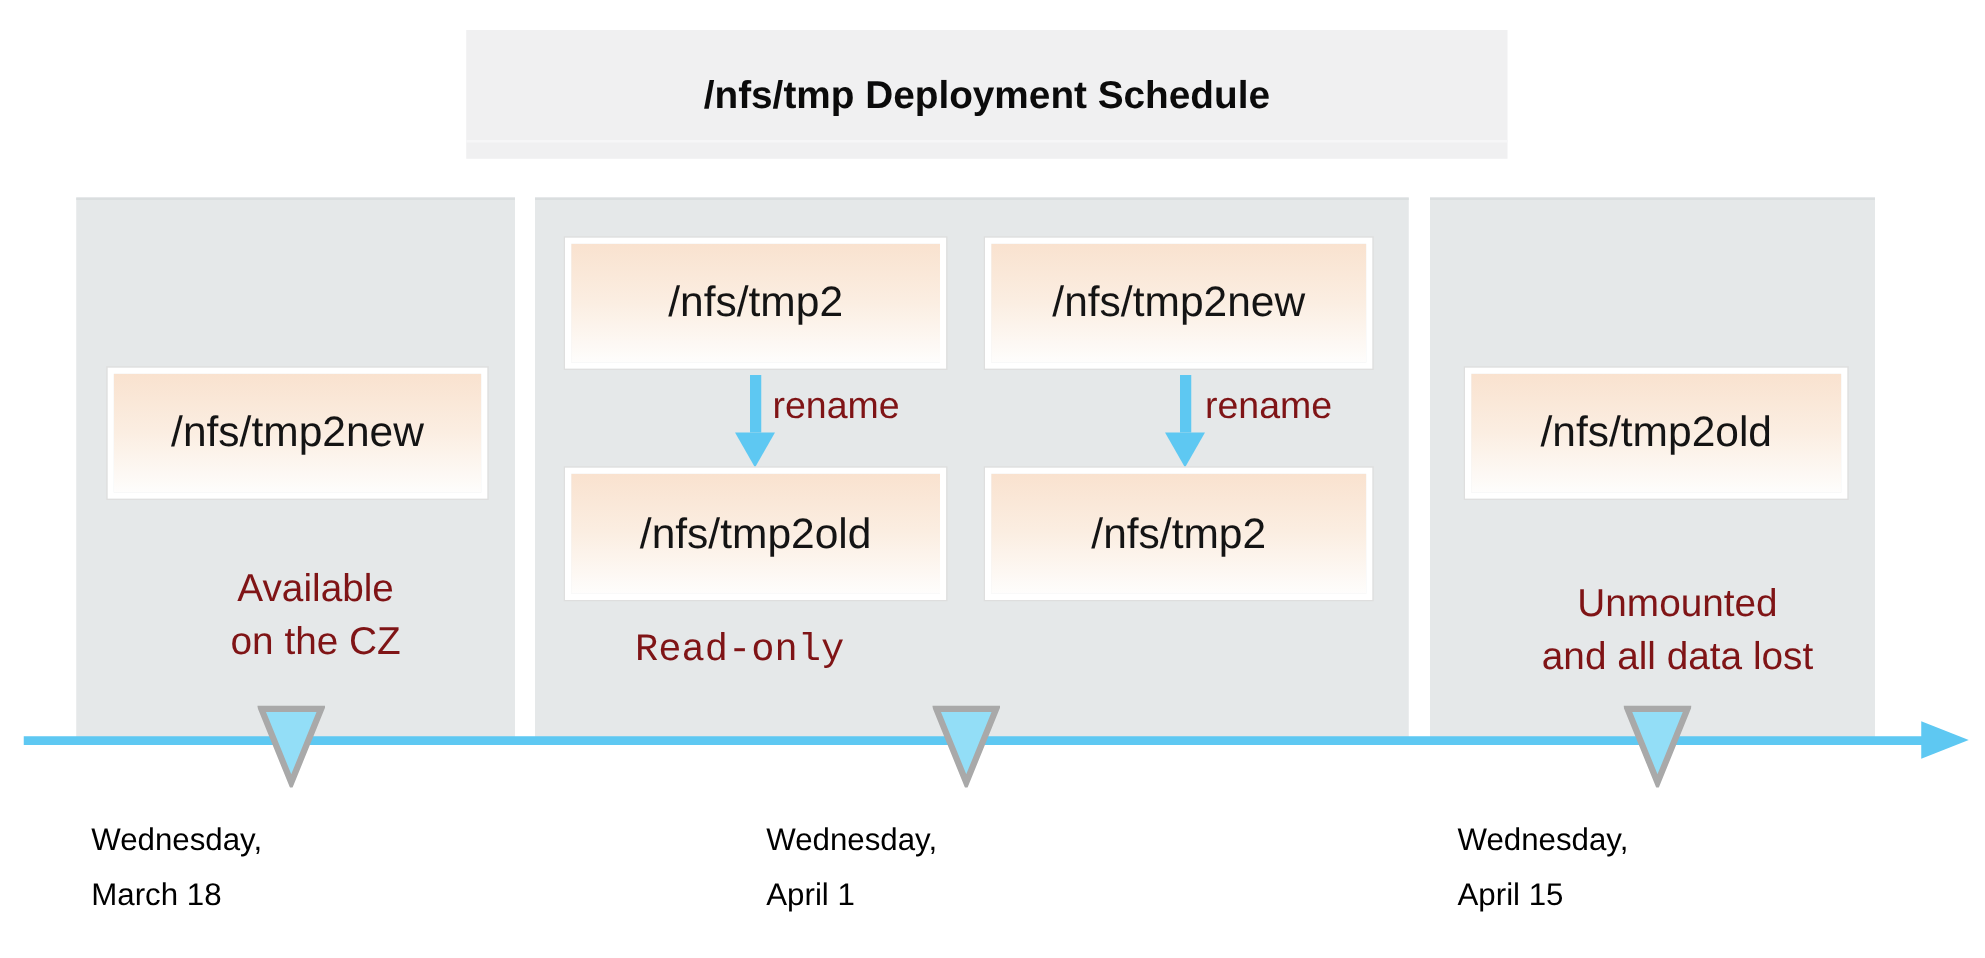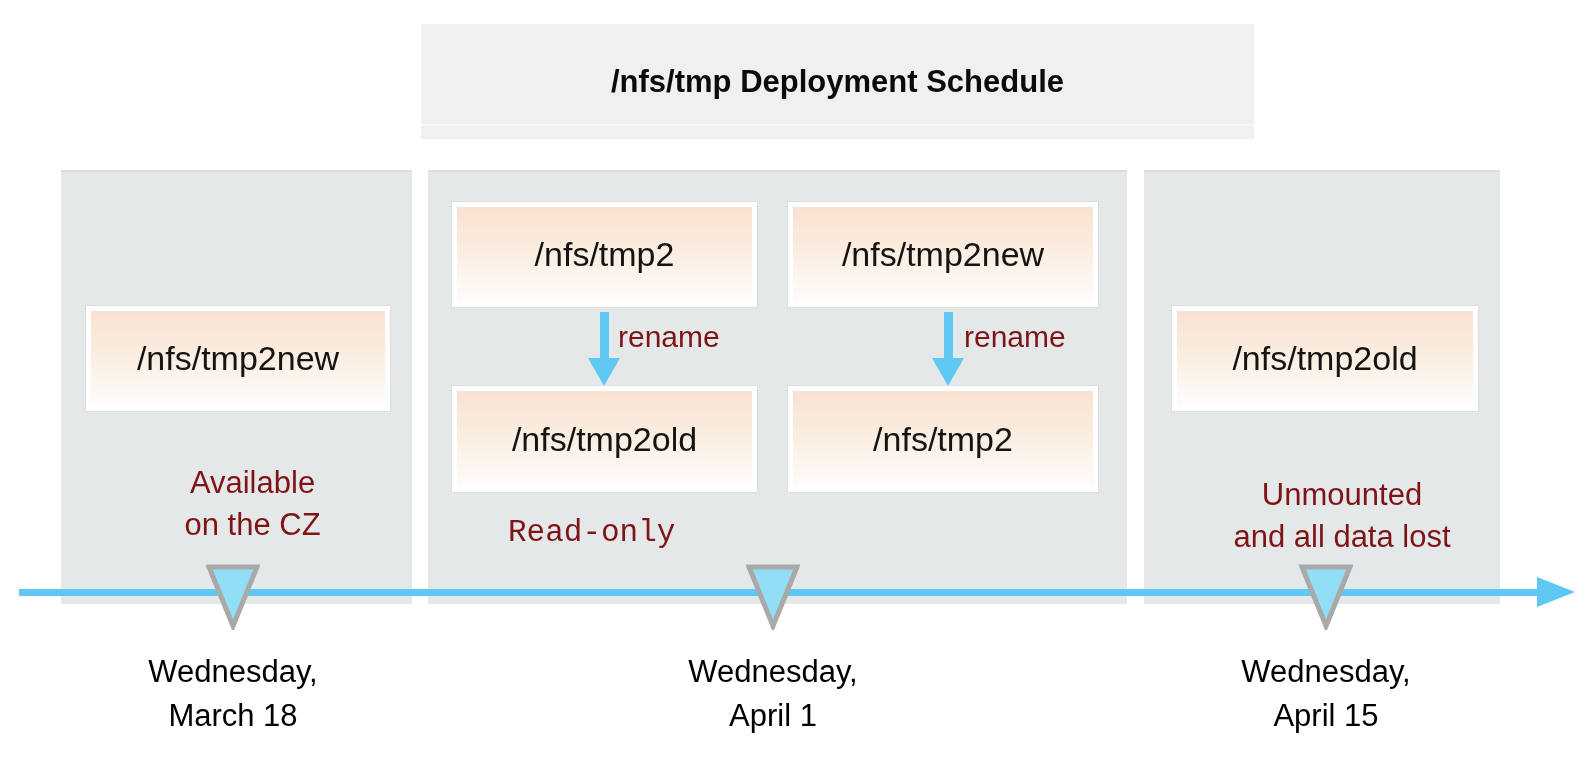--- a/index.html
+++ b/index.html
@@ -1,28 +1,28 @@
 <!DOCTYPE html>
 <html><head>
 <meta charset="utf-8">
 <style>
   html,body{margin:0;padding:0;background:#fff;}
   .page{
     position:relative;width:1588px;height:766px;background:#ffffff;
     font-family:"Liberation Sans",sans-serif;overflow:hidden;
   }
   .title-box{
-    position:absolute;left:373px;top:24px;width:833px;height:115px;
-    background:#f0f0f1;display:flex;align-items:center;justify-content:center;margin-left:48px;
+    position:absolute;left:373px;top:24px;width:833px;height:103px;
+    background:#f0f0f1;display:flex;align-items:center;justify-content:center;
   }
   .title-box .seam{position:absolute;left:0;right:0;bottom:13px;height:2px;background:#f6f6f7;}
   .title-text{font-weight:bold;font-size:31px;color:#0b0b0b;}
   .panel{
     position:absolute;top:158px;height:434px;background:#e5e8e9;
-    border-top:2px solid #dadedf;box-sizing:border-box;margin-top:12px;
+    border-top:2px solid #dadedf;box-sizing:border-box;
   }
   .panel-1{left:61px;width:351px;}
   .panel-2{left:428px;width:699px;}
   .panel-3{left:1144px;width:356px;}
   .fsbox{
     position:absolute;box-sizing:border-box;
     border:5px solid #ffffff;outline:1px solid #dedede;
     background:linear-gradient(180deg,#f9e2cf 0%,#fbeee2 50%,#fefdfc 100%);
     display:flex;align-items:center;justify-content:center;
     font-size:34px;color:#141414;
@@ -34,22 +34,22 @@
   .darrow{position:absolute;width:32px;display:flex;flex-direction:column;align-items:center;}
   .darrow .stem{width:9px;height:46px;background:#5ec8f2;}
   .darrow .head{width:0;height:0;border-left:16px solid transparent;border-right:16px solid transparent;border-top:28px solid #5ec8f2;}
   .rename-label{position:absolute;color:#7f1416;font-size:30px;white-space:nowrap;text-align:center;}
   .tl-line{position:absolute;left:19px;top:589px;width:1520px;height:7px;background:#5ec8f2;z-index:1;}
   .tl-head{position:absolute;left:1537px;top:577px;width:0;height:0;
     border-top:15px solid transparent;border-bottom:15px solid transparent;
     border-left:38px solid #5ec8f2;z-index:1;}
   .marker{position:absolute;top:564px;width:54px;height:66px;z-index:2;}
   .date{
-    position:absolute;top:650px;width:320px;text-align:center;
-    font-size:31px;line-height:44px;color:#000;white-space:nowrap;
+    position:absolute;top:650px;width:320px;
+    font-size:25px;line-height:44px;color:#000;white-space:nowrap;
   }
   .date-1{left:73px;}
   .date-2{left:613px;}
   .date-3{left:1166px;}
 </style>
 </head>
 <body>
 
 <div class="page">
 

